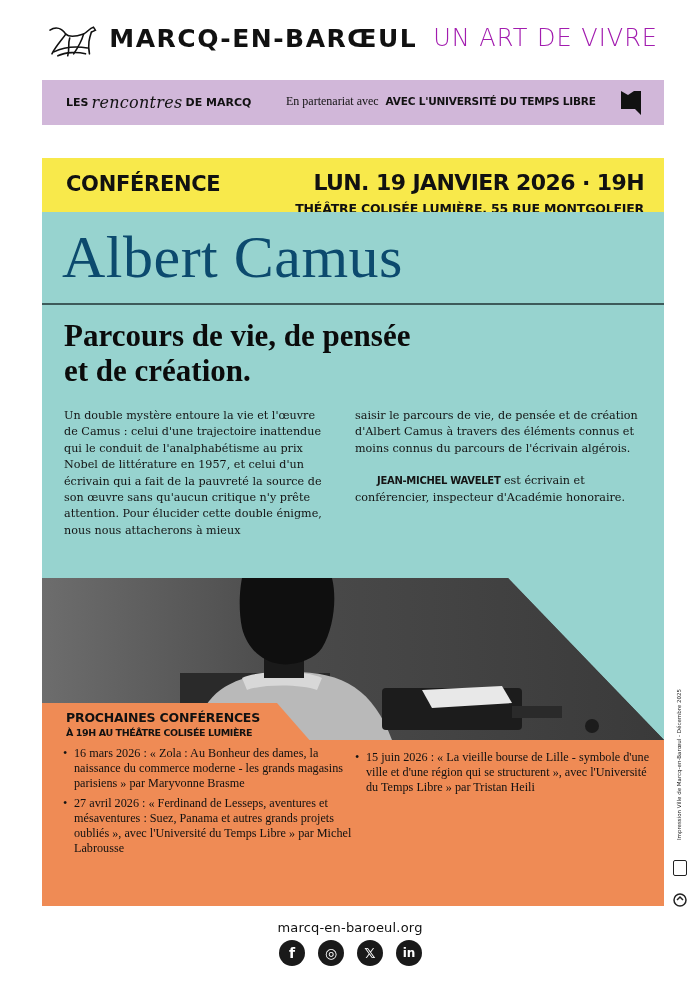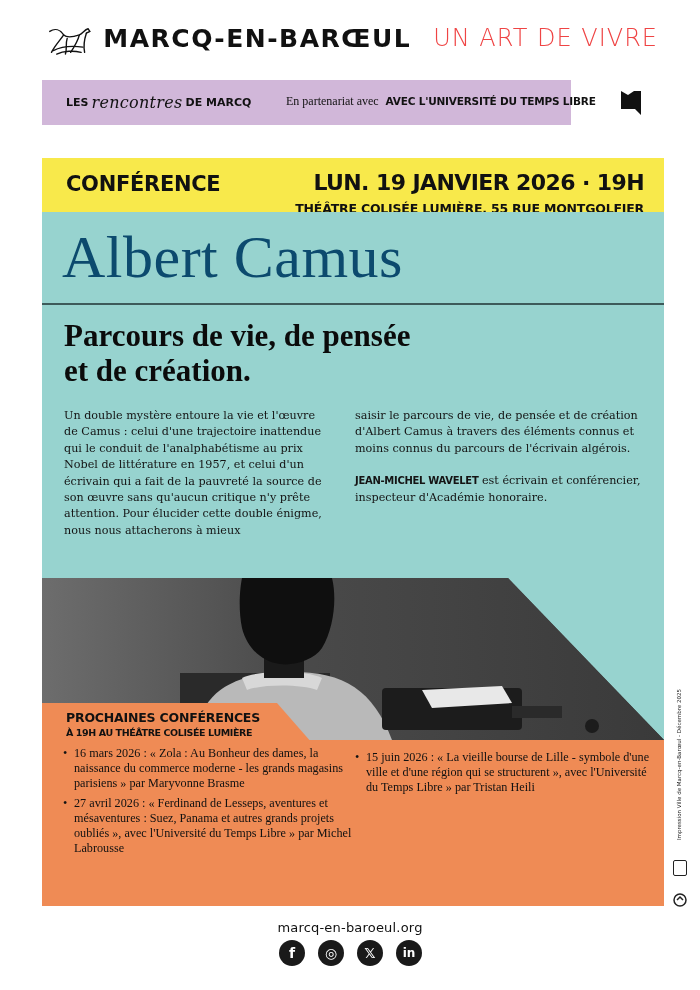--- a/index.html
+++ b/index.html
@@ -3,26 +3,26 @@
 <meta charset="utf-8">
 <style>
   * { box-sizing: border-box; margin: 0; padding: 0; }
   html, body { width: 700px; height: 990px; background: #ffffff; overflow: hidden; }
   body { position: relative; font-family: "DejaVu Serif", serif; color: #111; }
 
   
   .header { position: absolute; left: 48px; top: 24px; height: 40px; width: 610px; display: flex; align-items: flex-start; }
   .logo-horse { width: 52px; height: 34px; margin-right: 10px; }
   .brand { font-family: "DejaVu Sans", sans-serif; font-weight: 700; font-size: 25px; letter-spacing: 1.5px; color: #111; white-space: nowrap; }
-  .tagline { font-family: "DejaVu Sans", sans-serif; font-weight: 300; font-size: 24px; letter-spacing: 1px; color: #ef4444; margin-left: 22px; white-space: nowrap; }
+  .tagline { font-family: "DejaVu Sans", sans-serif; font-weight: 300; font-size: 24px; letter-spacing: 1px; color: #a21caf; margin-left: 16px; white-space: nowrap; }
 
   
   .poster { position: absolute; left: 42px; top: 80px; width: 622px; height: 826px; }
 
-  .band-purple { position: absolute; left: 0; top: 0; width: 529px; height: 45px; background: #d1b7d9; display: flex; align-items: center; }
+  .band-purple { position: absolute; left: 0; top: 0; width: 622px; height: 45px; background: #d1b7d9; display: flex; align-items: center; }
   .les { font-family: "DejaVu Sans", sans-serif; font-weight: 700; font-size: 11px; margin-left: 24px; letter-spacing: 0; }
   .rencontres { font-family: "DejaVu Serif", serif; font-style: italic; font-size: 16px; margin: 0 3px; letter-spacing: 0.3px; }
   .demarcq { font-family: "DejaVu Sans", sans-serif; font-weight: 700; font-size: 11px; }
   .partner { position: absolute; left: 244px; top: 14px; font-size: 12px; font-family: "Liberation Serif", serif; white-space: nowrap; }
   .partner-strong { font-family: "DejaVu Sans", sans-serif; font-weight: 700; font-size: 10.5px; margin-left: 4px; letter-spacing: -0.2px; }
   .utl-logo { position: absolute; left: 579px; top: 11px; width: 20px; height: 24px; }
 
   .band-yellow { position: absolute; left: 0; top: 45px; width: 622px; height: 87px; background: #f8e94b; margin-top: 33px; }
   .conf-label { position: absolute; left: 24px; top: 14px; font-family: "DejaVu Sans", sans-serif; font-weight: 900; font-size: 21px; letter-spacing: -0.3px; }
   .entree { position: absolute; left: 24px; top: 60px; font-family: "DejaVu Sans", sans-serif; font-weight: 700; font-size: 12px; }
@@ -32,21 +32,21 @@
 
   .teal { position: absolute; left: 0; top: 132px; width: 622px; height: 528px; background: #97d3cf; }
   .title { position: absolute; left: 20px; top: 10px; font-family: "Liberation Serif", serif; font-size: 60px; line-height: 70px; letter-spacing: 0.5px; font-weight: 400; color: #0c4a6e; }
   .divider { position: absolute; left: 0; top: 91px; width: 622px; height: 2px; background: #3d5a5a; }
   .subtitle { position: absolute; left: 22px; top: 106px; font-family: "Liberation Serif", serif; font-size: 31px; line-height: 35px; color: #0b0b0b; }
 
   .body-col { position: absolute; top: 196px; font-family: "DejaVu Serif", serif; font-size: 11.2px; line-height: 16.4px; color: #141414; }
   .col-left { left: 22px; width: 268px; }
   .col-right { left: 313px; width: 290px; }
   .col-right p + p { margin-top: 16px; }
-  .author { font-family: "DejaVu Sans", sans-serif; font-weight: 700; font-size: 10px; letter-spacing: -0.3px; }
+  .author { font-family: "DejaVu Sans", sans-serif; font-weight: 700; font-size: 10px; letter-spacing: -0.3px; margin-left: 22px; }
 
   
   .photo { position: absolute; left: 0; top: 498px; width: 622px; height: 162px; clip-path: polygon(0 0, 466px 0, 622px 162px, 0 162px); background: radial-gradient(ellipse at 30% 30%, #8a8a8a 0%, #565656 40%, #2a2a2a 100%); overflow: hidden; }
   .photo svg { position: absolute; left: 0; top: 0; }
 
   
   .orange { position: absolute; left: 0; top: 660px; width: 622px; height: 166px; background: #ef8b55; }
   .orange-tab { position: absolute; left: 0; top: 623px; width: 270px; height: 40px; background: #ef8b55; clip-path: polygon(0 0, 235px 0, 270px 40px, 0 40px); }
   .prochaines { position: absolute; left: 24px; top: 630px; font-family: "DejaVu Sans", sans-serif; font-weight: 900; font-size: 12.5px; letter-spacing: -0.2px; white-space: nowrap; }
   .a19h { position: absolute; left: 24px; top: 647px; font-family: "DejaVu Sans", sans-serif; font-weight: 700; font-size: 9.5px; letter-spacing: -0.4px; white-space: nowrap; }

